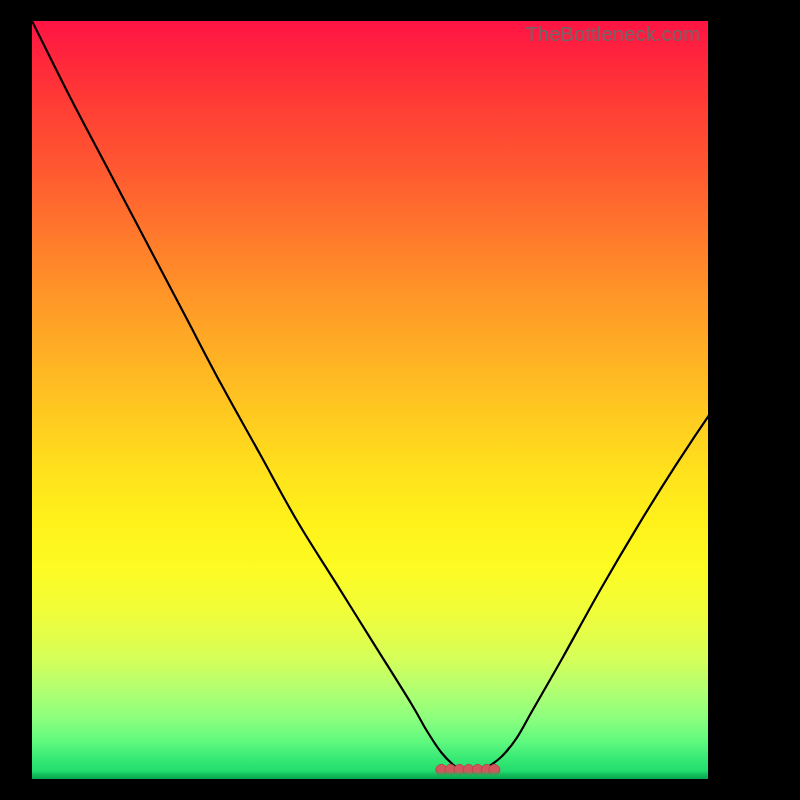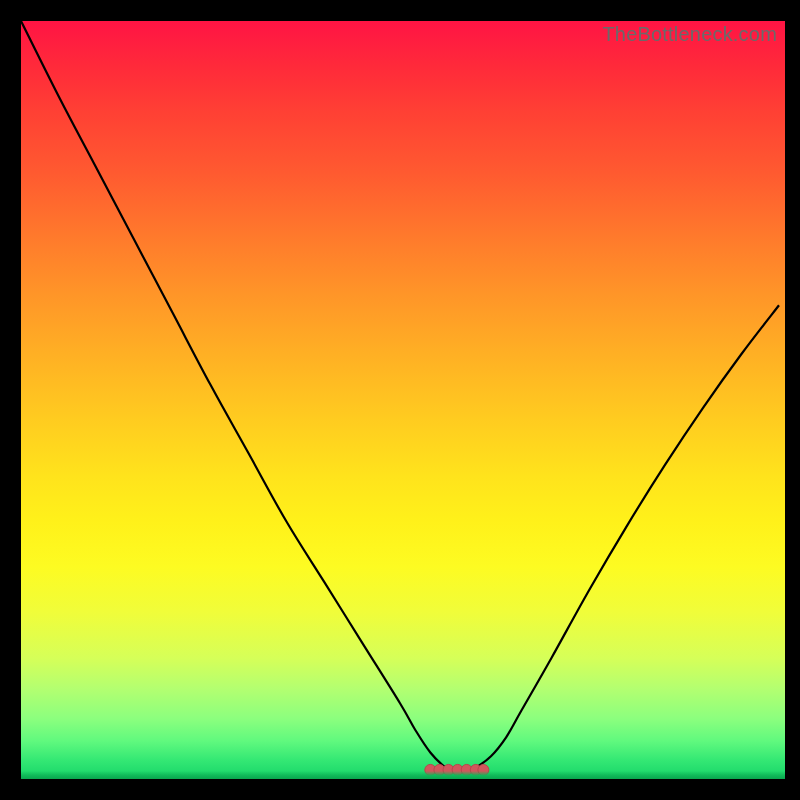--- a/index.html
+++ b/index.html
@@ -12,23 +12,23 @@
     font-family: Arial, Helvetica, sans-serif;
   }
   .frame {
     position: relative;
     width: 800px;
     height: 800px;
     background: #000;
   }
   .plot {
     position: absolute;
-    left: 21px;
+    left: 32px;
     top: 21px;
-    width: 764px;
+    width: 676px;
     height: 758px;
     
     background: linear-gradient(to bottom,
       #ff1444 0%,
       #ff2a3a 6%,
       #ff4034 12%,
       #ff5a30 20%,
       #ff782c 28%,
       #ff9528 36%,
       #ffb024 44%,

